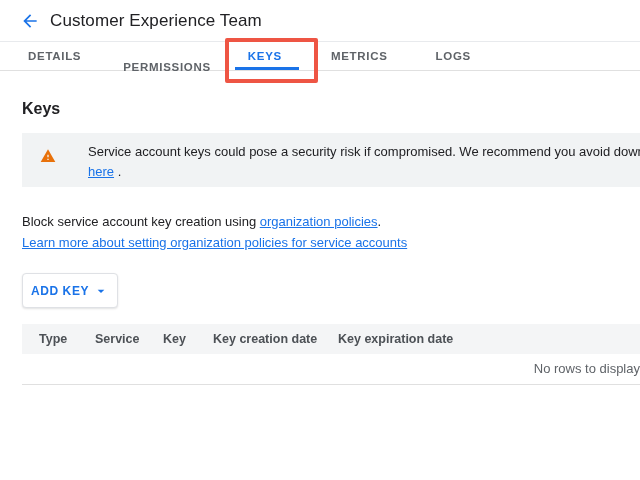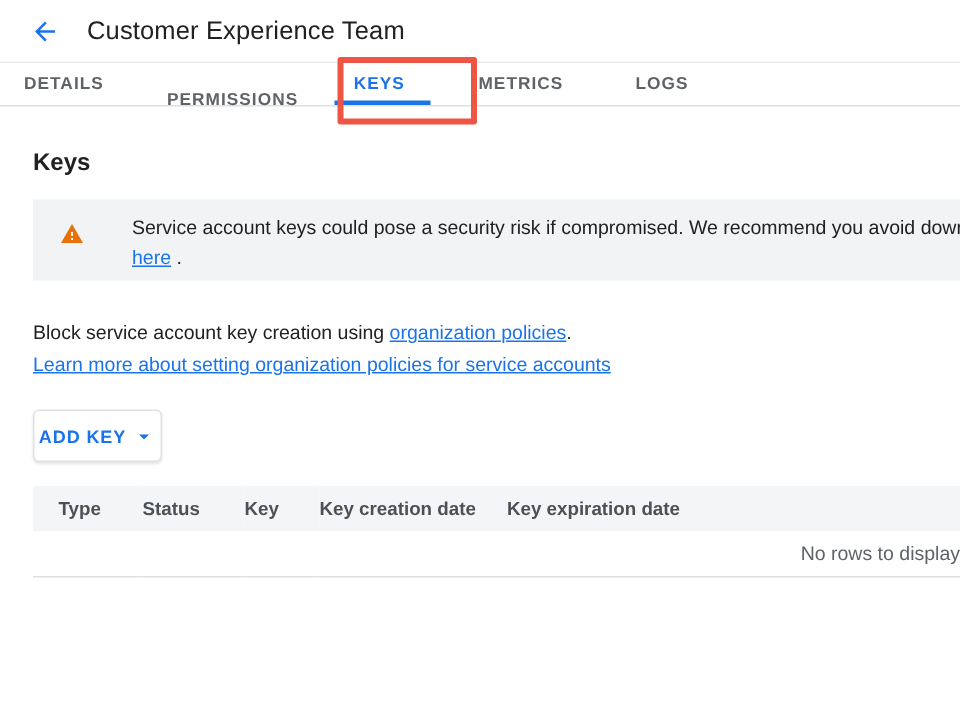--- a/index.html
+++ b/index.html
@@ -19,21 +19,21 @@
     align-items: center;
     border-bottom: 1px solid #e8eaed;
     padding-left: 18px;
   }
   .back-btn {
     width: 24px; height: 24px;
     display: flex; align-items: center; justify-content: center;
     cursor: pointer; border: none; background: transparent;
   }
   .page-title {
-    margin-left: 16px;
+    margin-left: 8px;
     font-size: 17px;
     font-weight: 500;
     color: #212124;
     letter-spacing: 0.1px;
   }
 
   
   .tabbar {
     height: 29px;
     display: flex;
@@ -43,21 +43,21 @@
   }
   .tab {
     display: flex; align-items: center;
     font-size: 11.5px;
     font-weight: 700;
     letter-spacing: 0.7px;
     color: #5f6368;
     cursor: pointer;
     position: relative;
   }
-  .tab-details     { padding: 0 24px 0 16px; }
+  .tab-details     { padding: 0 24px 0 28px; }
   .tab-permissions { padding: 0 24px 0 18px; margin-top: 22px; }
   .tab-keys        { padding: 0 17px 0 13px; }
   .tab-metrics     { padding: 0 24px 0 32px; }
   .tab-logs        { padding: 0 24px 0 24px; }
   .tab.active { color: #1a73e8; }
   .tab.active::after {
     content: "";
     position: absolute;
     left: 0; right: 0; bottom: 0;
     height: 3px;
@@ -113,21 +113,21 @@
   }
   .block-text {
     margin: 24px 0 0 22px;
     font-size: 13px;
     line-height: 21px;
     color: #212124;
   }
 
   .add-key-btn {
     margin: 20px 0 0 22px;
-    width: 86px; height: 35px;
+    width: 96px; height: 35px;
     background: #fff;
     border: 1px solid #dfe1e5;
     border-radius: 4px;
     box-shadow: 0 1px 2px rgba(60,64,67,0.15);
     display: flex; align-items: center; justify-content: center;
     gap: 4px;
     cursor: pointer;
     font-family: inherit;
   }
   .add-key-label {
@@ -234,21 +234,21 @@
       <colgroup>
         <col style="width:73px">
           <col style="width:68px">
           <col style="width:50px">
           <col style="width:125px">
           <col>
       </colgroup>
       <thead>
         <tr>
           <th>Type</th>
-          <th>Status</th>
+          <th>Service</th>
           <th>Key</th>
           <th>Key creation date</th>
           <th>Key expiration date</th>
         </tr>
       </thead>
       <tbody>
         <tr>
           <td colspan="5">No rows to display</td>
         </tr>
       </tbody>

